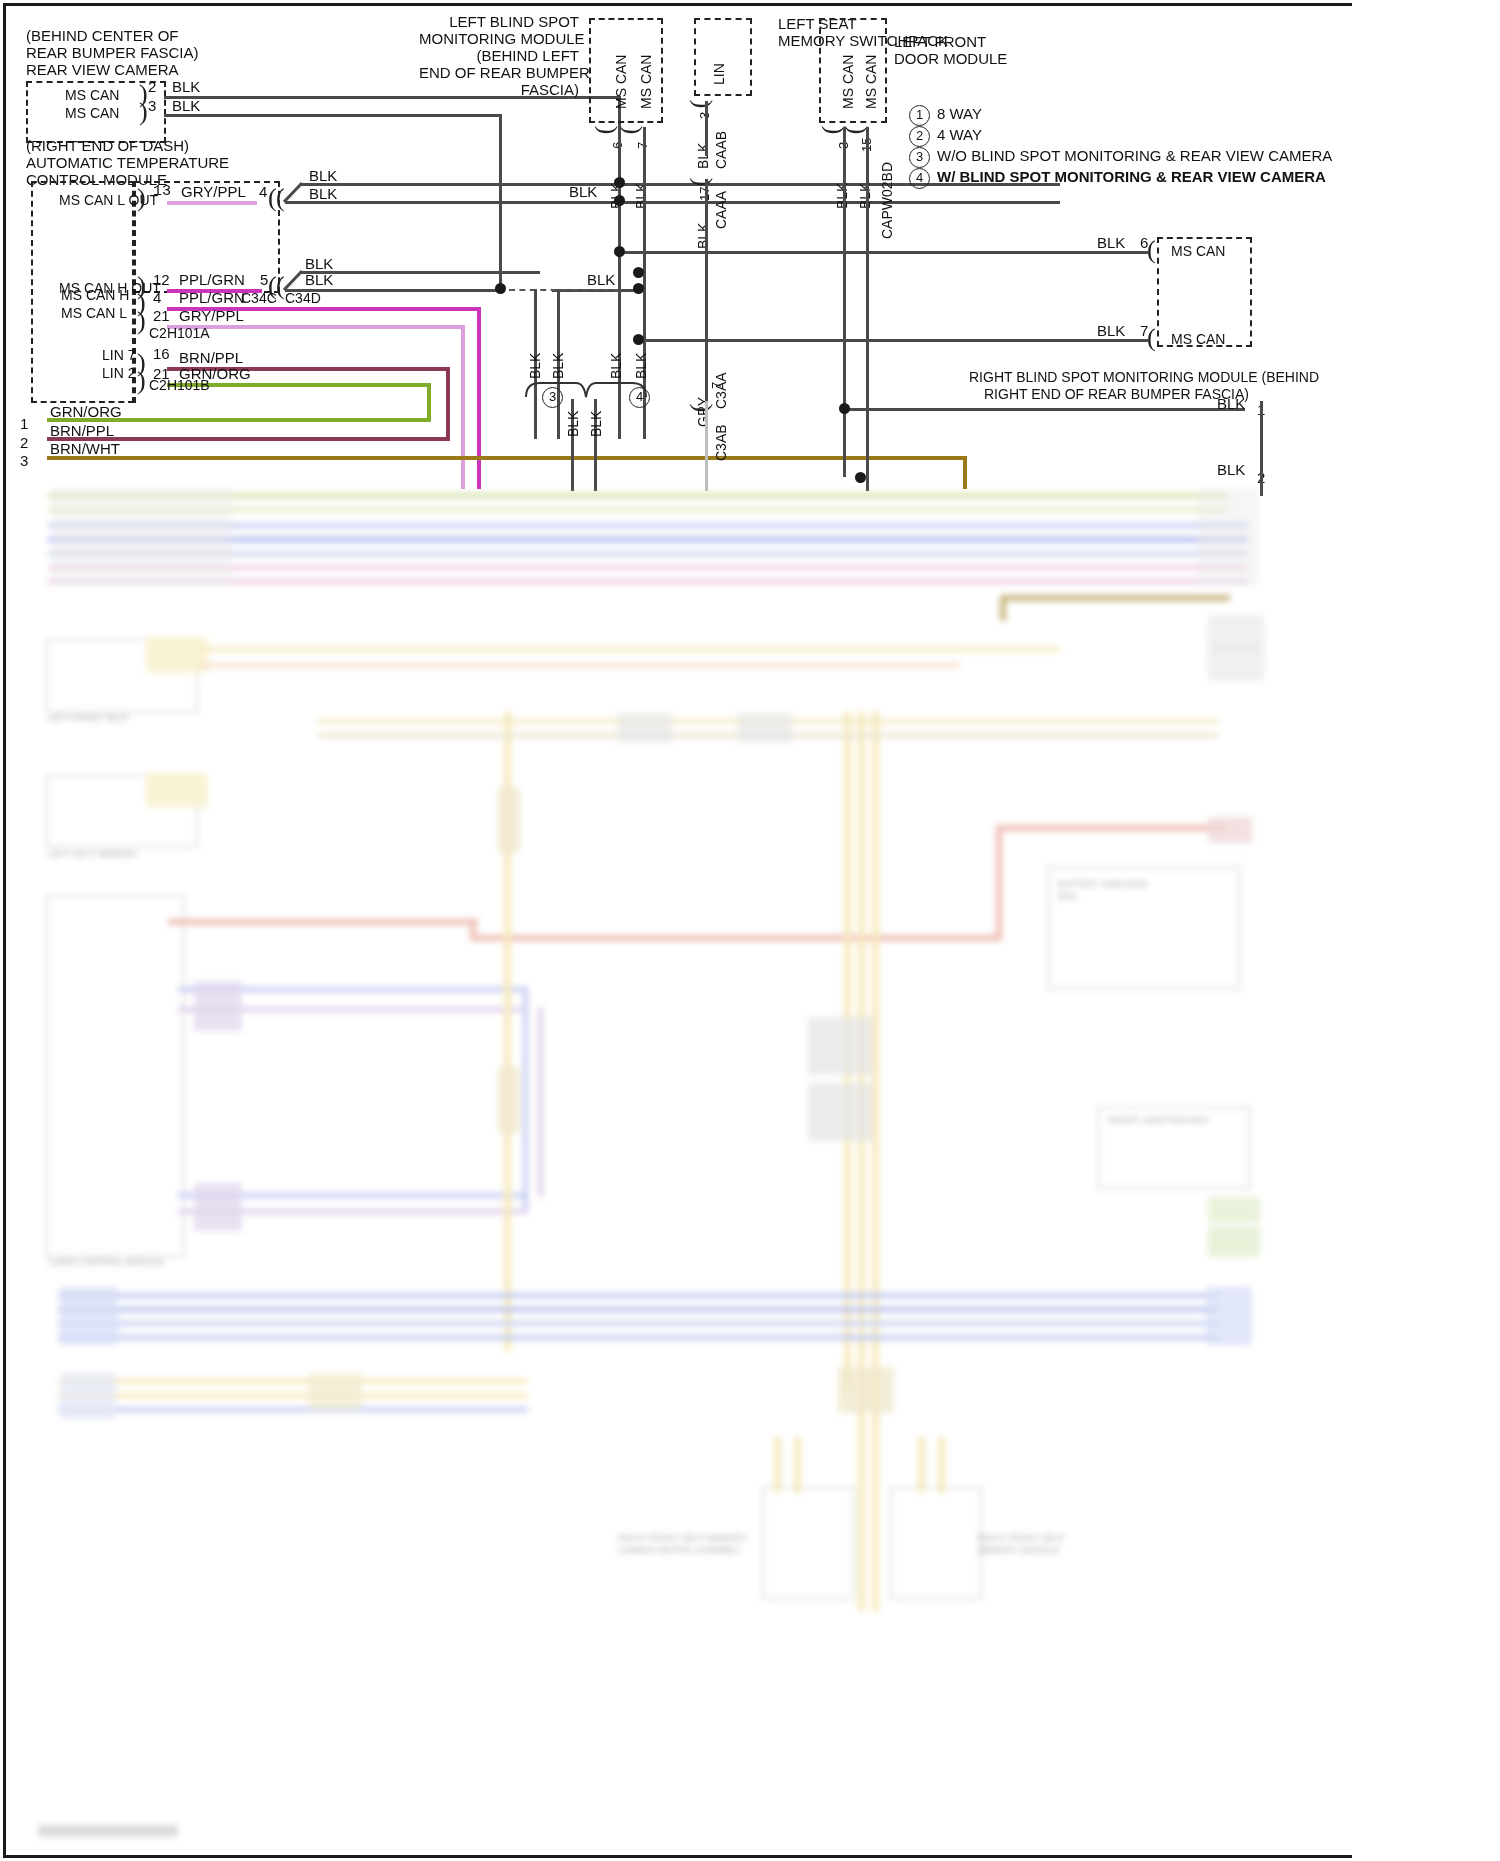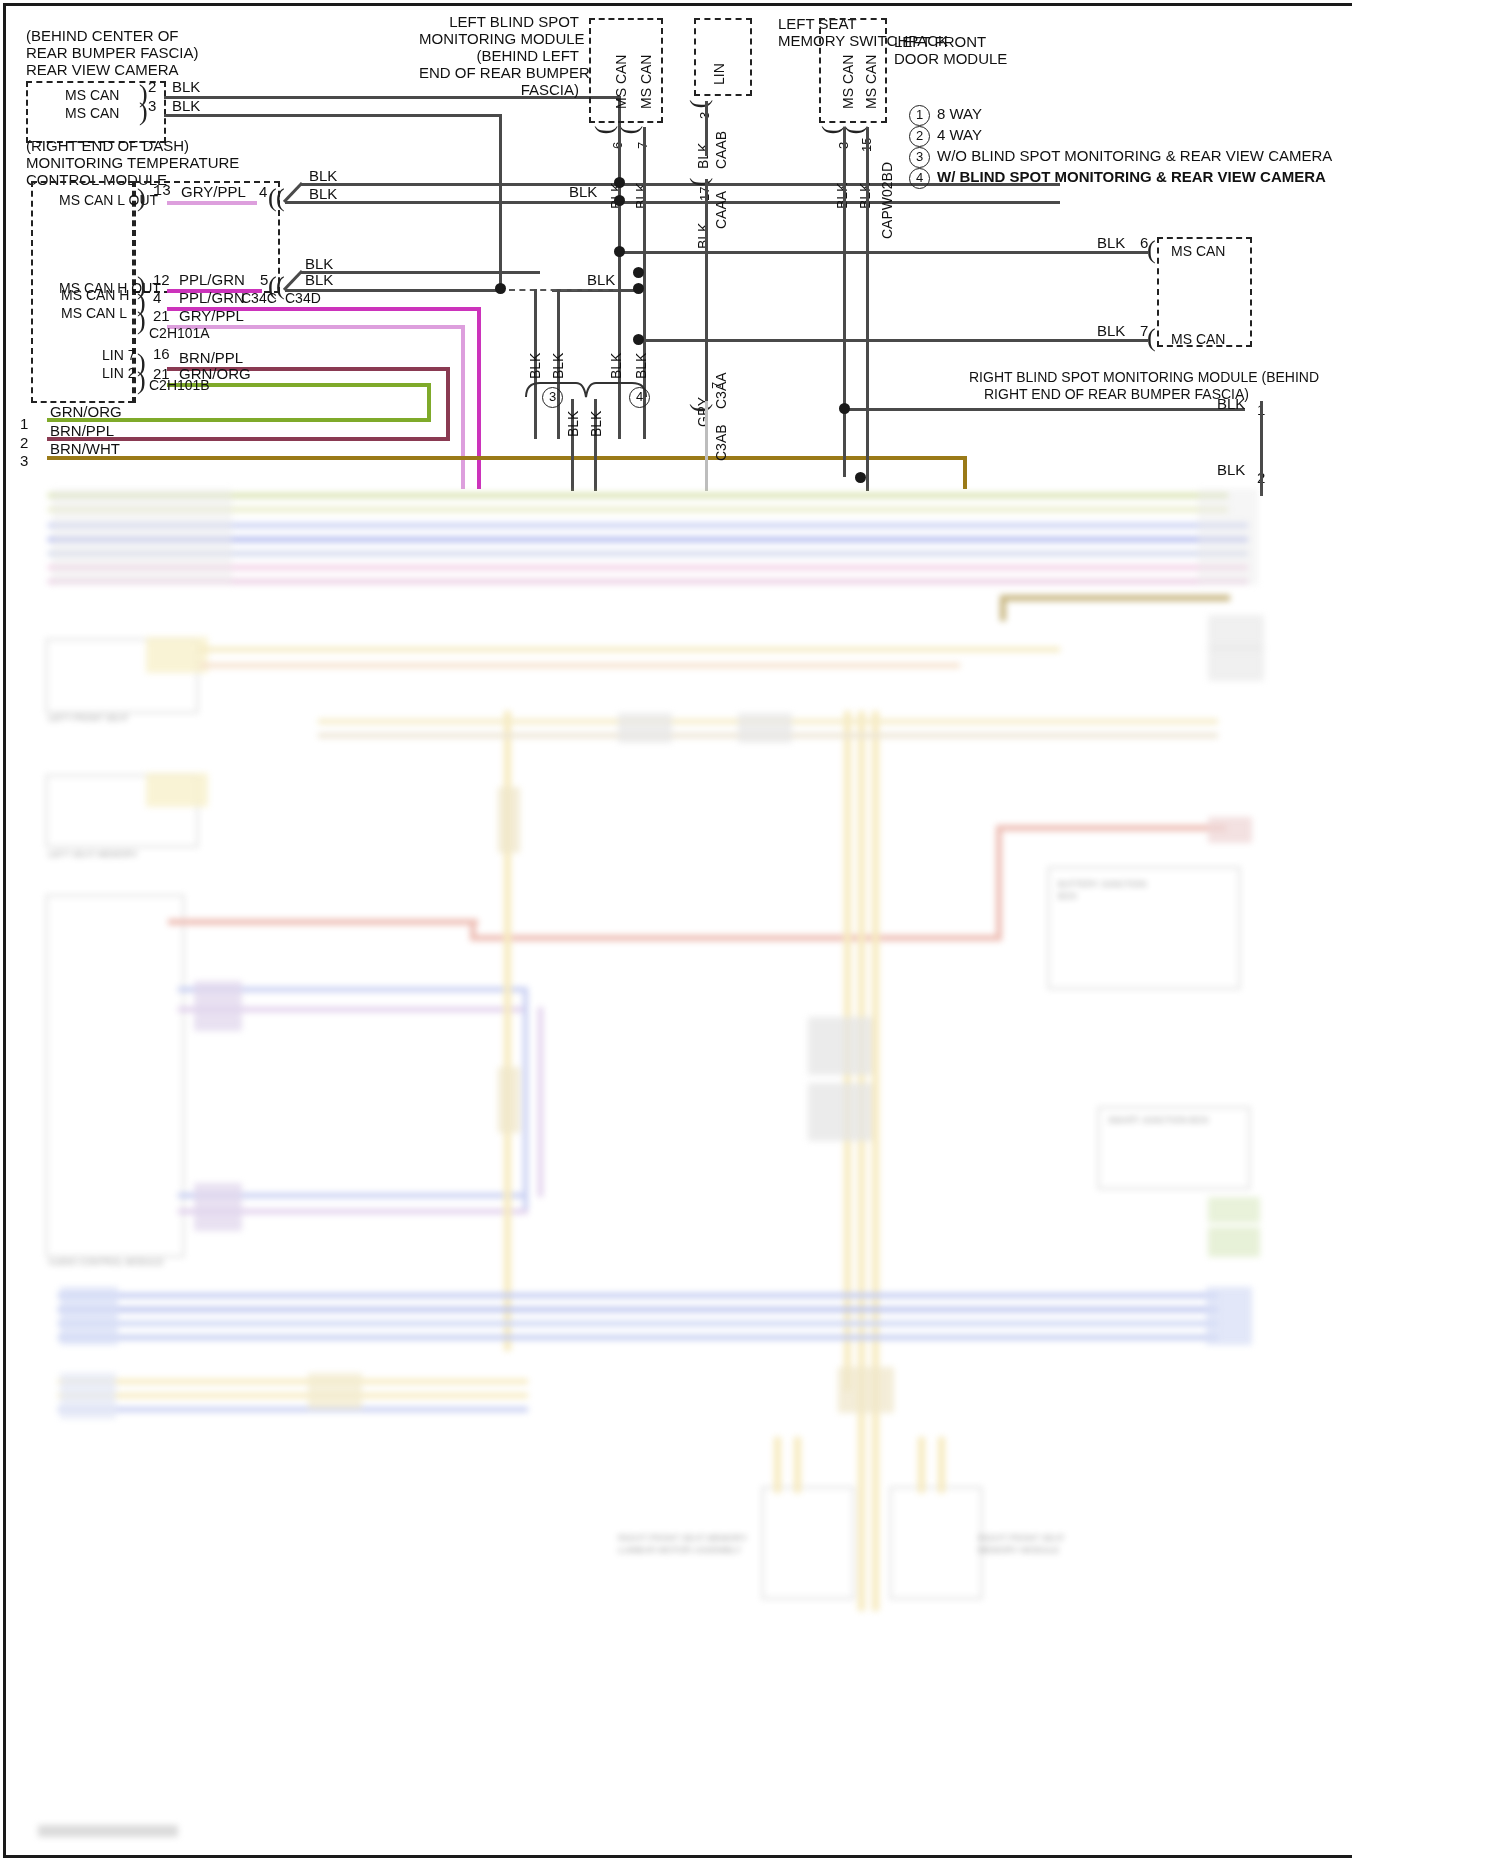--- a/index.html
+++ b/index.html
@@ -53,21 +53,21 @@
     <div class="pin" style="left:139px;top:88px;">3</div>
     <div class="lbl" style="left:163px;top:69px;">BLK</div>
     <div class="lbl" style="left:163px;top:88px;">BLK</div>
 
     <div class="wire h" style="left:155px;top:87px;width:457px;"></div>
     <div class="wire v" style="left:609px;top:87px;height:87px;"></div>
     <div class="wire h" style="left:155px;top:105px;width:337px;"></div>
     <div class="wire v" style="left:490px;top:105px;height:172px;"></div>
 
     <div class="lbl" style="left:17px;top:128px;">(RIGHT END OF DASH)
-MONITORING TEMPERATURE
+AUTOMATIC TEMPERATURE
 CONTROL MODULE</div>
     <div class="dash-box" style="left:22px;top:172px;width:103px;height:222px;"></div>
     <div class="dash-box" style="left:125px;top:172px;width:146px;height:112px;border-left:none;"></div>
     <div style="position:absolute;left:125px;top:172px;width:0;height:222px;border-left:2px dashed #222;"></div>
 
     <div class="lbl" style="left:50px;top:183px;font-size:14px;">MS CAN L OUT</div>
     <div class="conn" style="left:128px;top:176px;">)</div>
     <div class="pin" style="left:144px;top:174px;font-family:Liberation Mono, monospace;">13</div>
     <div class="lbl" style="left:172px;top:174px;">GRY/PPL</div>
     <div class="wire h" style="left:158px;top:192px;width:90px;background:#dd9fdd;height:4px;"></div>

